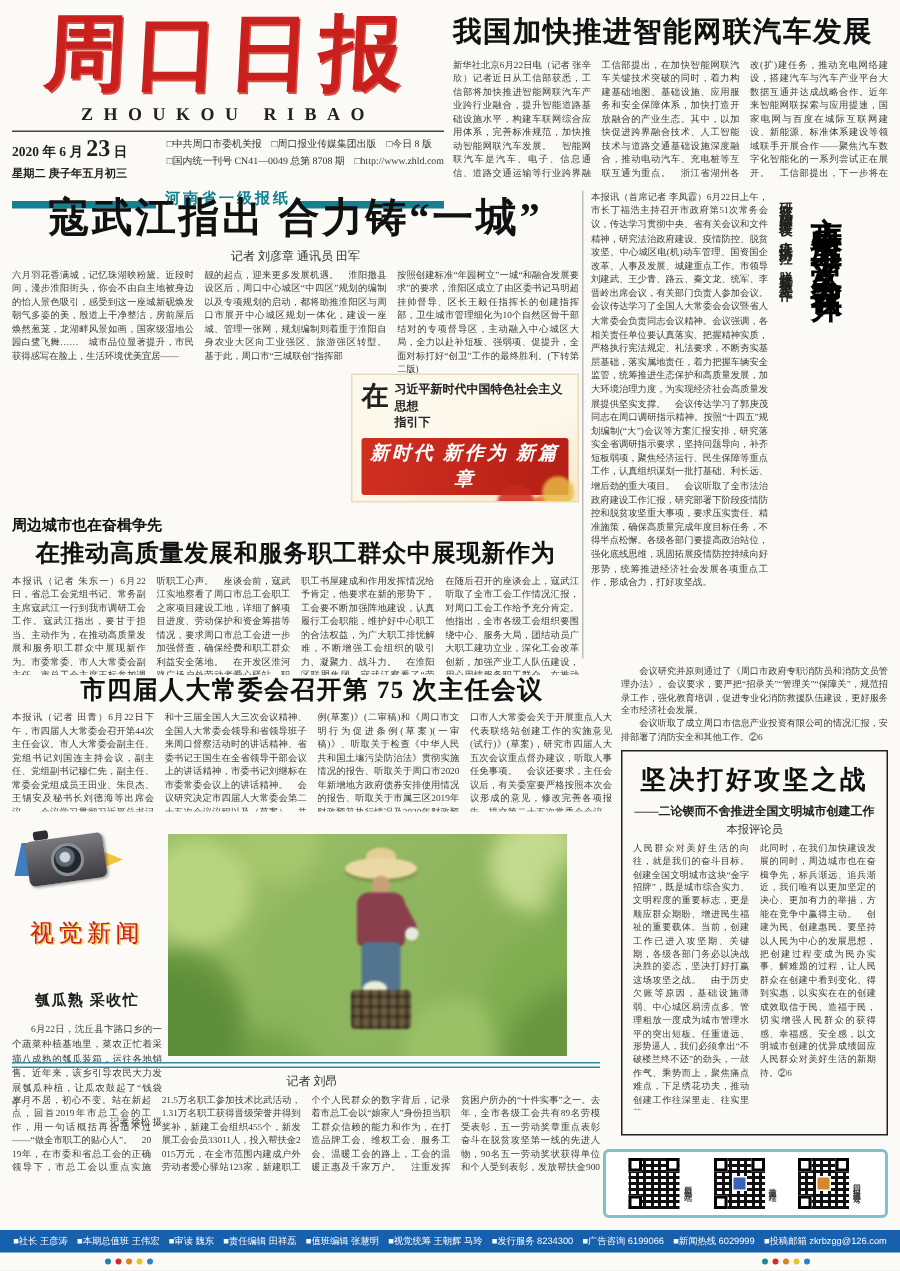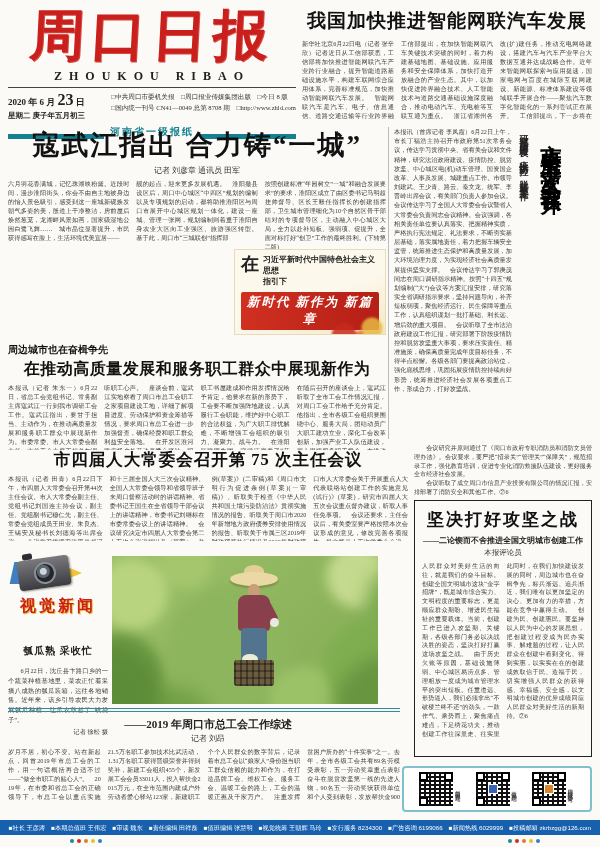--- a/index.html
+++ b/index.html
@@ -27,21 +27,21 @@
   .grade-band { display:flex; align-items:flex-end; gap:6px; margin-top:4px; }
   .band-line { flex:1; height:5px; background:#15808f; }
   .band-text { font-size:10px; font-weight:bold; color:#15808f; letter-spacing:2px; white-space:nowrap; }
   
   .cols { display:flex; gap:7px; }
   .col { flex:1; font-size:6.2px; line-height:1.45; text-align:justify; word-break:break-all; color:#3a3a3a; overflow:hidden; }
   .kicker { font-size:10px; font-weight:bold; color:#111; }
   .byline { text-align:center; font-size:8px; color:#333; }
   
   .top-story { position:absolute; left:302px; top:8px; width:290px; height:112px; }
-  .top-story h1 { font-size:19px; text-align:center; letter-spacing:1px; margin-bottom:6px; color:#111; }
+  .top-story h1 { font-size:19px; text-align:left; letter-spacing:1px; margin-bottom:6px; color:#111; }
   .top-story .col { height:80px; }
   
   .hero { position:absolute; left:8px; top:127px; width:378px; height:210px; }
   .hero h1 { font-size:27px; text-align:center; letter-spacing:2px; color:#111; }
   .hero h2 { font-size:12px; font-weight:bold; text-align:center; margin-top:3px; }
   .hero .byline { margin:2px 0 4px; }
   .hero .col { height:132px; }
   .banner { position:absolute; right:0; bottom:2px; width:152px; height:86px;
     background:linear-gradient(160deg,#fdf8ec 55%,#f7e7c3); border:1px solid #eadbb8;
     padding:5px 6px 0 6px; overflow:hidden; }
@@ -88,22 +88,22 @@
   .cam { position:relative; height:38px; }
   .cam-blue { position:absolute; left:4px; top:6px; width:26px; height:22px; background:#3f7fc0; transform:skewX(-12deg); }
   .cam-tri { position:absolute; left:52px; top:8px; width:0; height:0;
     border-left:22px solid #f0c53a; border-top:9px solid transparent; border-bottom:9px solid transparent; }
   .cam-body { position:absolute; left:10px; top:2px; width:52px; height:30px;
     background:linear-gradient(180deg,#7a7a7e,#3c3c40); border-radius:4px; transform:rotate(-8deg);
     box-shadow:1px 1px 2px rgba(0,0,0,.4); }
   .cam-lens { position:absolute; left:26px; top:6px; width:22px; height:22px; border-radius:50%;
     background:radial-gradient(circle at 42% 40%, #cfd4da 0 3px, #5a6670 4px 6px, #23272c 7px); border:2px solid #8a8f96; transform:rotate(-8deg);}
   .cam-flash { position:absolute; left:14px; top:-2px; width:10px; height:6px; background:#2e2e32; border-radius:2px; transform:rotate(-8deg);}
-  .visual-label { font-size:16px; font-weight:bold; color:#c9201d; letter-spacing:3px; text-align:center;
-    text-shadow:1px 1px 0 #f0c53a; margin-top:2px; }
+  .visual-label { font-size:16px; font-weight:normal; color:#c9201d; letter-spacing:3px; text-align:center;
+    text-shadow:1px 1px 0 #f0c53a; margin-top:18px; }
   .visual-title { font-size:10px; font-weight:bold; text-align:center; margin-top:27px; letter-spacing:1px; }
   .visual-caption { font-size:6.3px; line-height:1.55; text-align:justify; word-break:break-all; margin-top:8px; color:#3a3a3a; }
   .visual-caption p { text-indent:2em; }
   .visual-credit { font-size:6.3px; text-align:right; margin-top:3px; color:#3a3a3a; }
   
   .photo { position:absolute; left:112px; top:556px; width:266px; height:148px; overflow:hidden; background:#8db55e; }
   .photo .bglayer { position:absolute; inset:-15px;
     background:
       radial-gradient(circle at 12% 30%, #b9d47e 0 34px, transparent 36px),
       radial-gradient(circle at 8% 75%, #6f9c44 0 40px, transparent 42px),
@@ -291,21 +291,20 @@
       <div class="glove"></div>
       <div class="jeans"></div>
       <div class="gourd"></div>
       <div class="basket"></div>
     </div>
     <div class="front"></div>
   </div>
   <div class="photo-rule"></div>
 
   <div class="bottom">
-    <h2>——2019 年周口市总工会工作综述</h2>
     <div class="byline">记者 刘昂</div>
     <div class="cols">
       <div class="col">岁月不居，初心不变。站在新起点，回首2019年市总工会的工作，用一句话概括再合适不过——“做全市职工的贴心人”。　2019年，在市委和省总工会的正确领导下，市总工会以重点实施的“五大行动”和认真办好的“十件实事”为抓手，规</div>
       <div class="col">21.5万名职工参加技术比武活动，1.31万名职工获得晋级荣誉并得到奖补，新建工会组织455个，新发展工会会员33011人，投入帮扶金2015万元，在全市范围内建成户外劳动者爱心驿站123家，新建职工书屋115个，帮助4000余名职工圆了读书梦，一</div>
       <div class="col">个个人民群众的数字背后，记录着市总工会以“娘家人”身份担当职工群众信赖的能力和作为，在打造品牌工会、维权工会、服务工会、温暖工会的路上，工会的温暖正惠及千家万户。　注重发挥劳模示范引领作用，是市总工会</div>
       <div class="col">贫困户所办的“十件实事”之一。去年，全市各级工会共有89名劳模受表彰，五一劳动奖章重点表彰奋斗在脱贫攻坚第一线的先进人物，90名五一劳动奖状获得单位和个人受到表彰，发放帮扶金900万元，帮助农村贫困户3020户、7000余人实现脱贫。(下转第二版)</div>
     </div>
   </div>
 
   <div class="qrbox">

